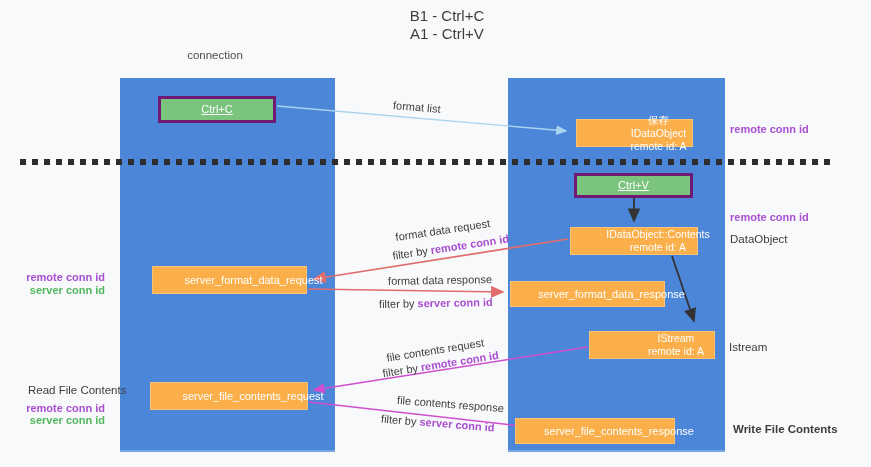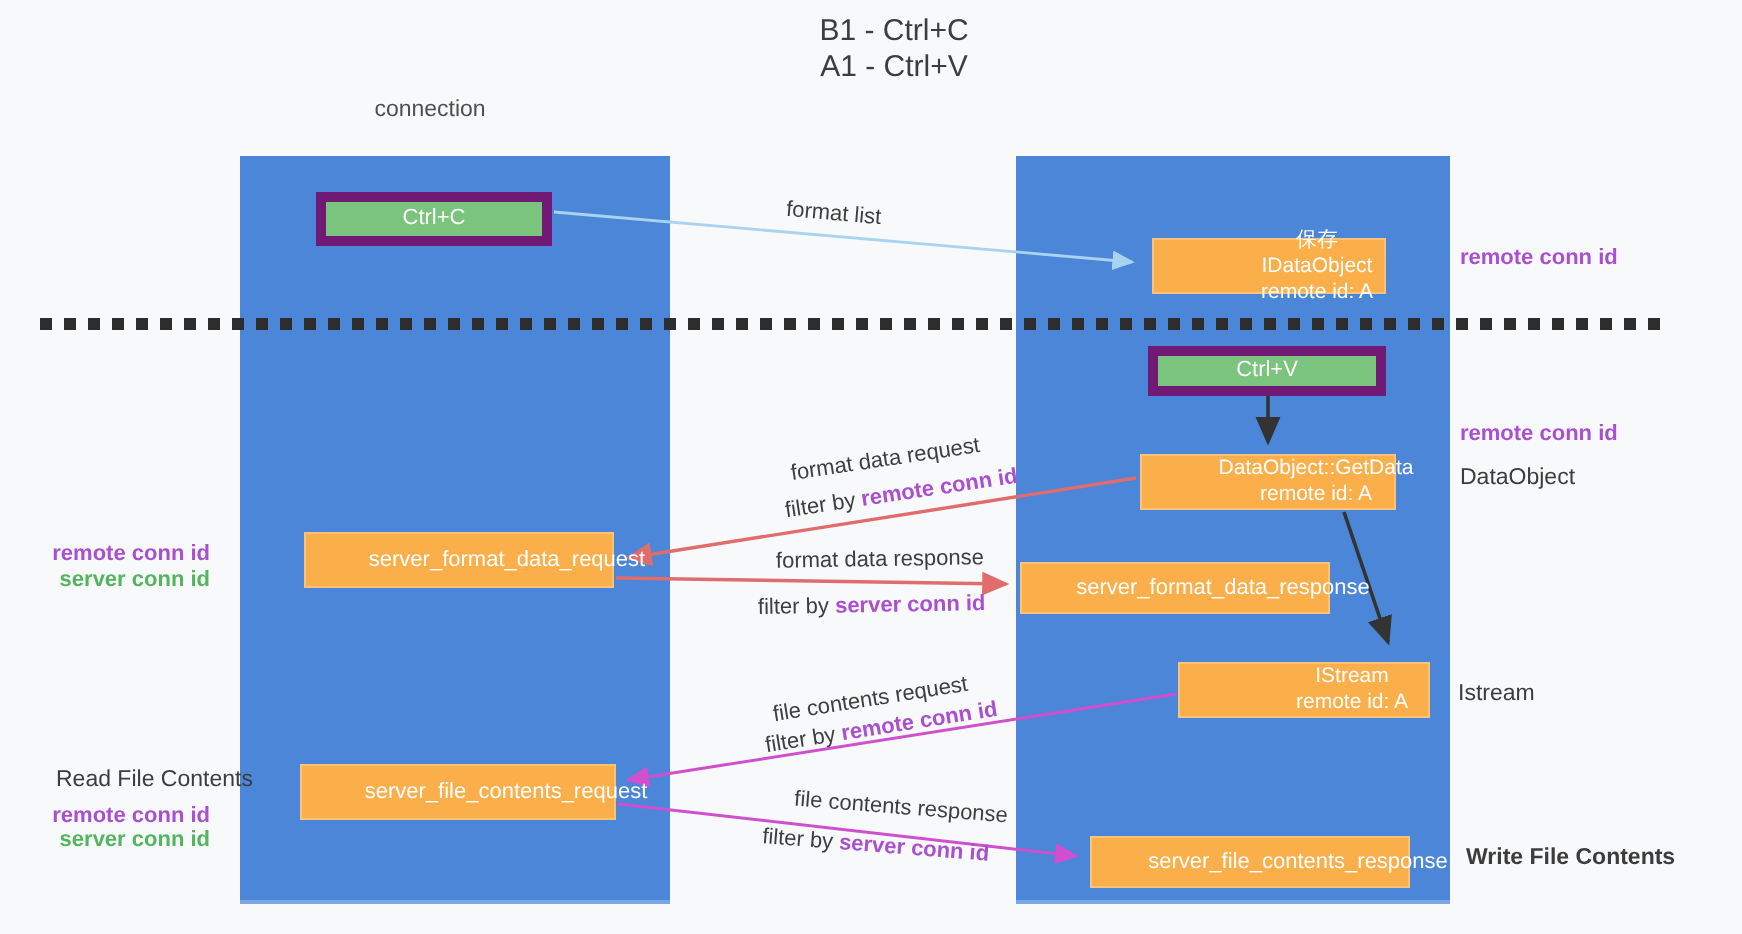--- a/index.html
+++ b/index.html
@@ -29,32 +29,32 @@
   .column.right { left: 508px; width: 217px; }
   .sep-dashed {
     position: absolute; left: 20px; top: 159px; width: 813px; height: 6px;
     background: repeating-linear-gradient(90deg, #2d2d2d 0 6px, transparent 6px 12px);
   }
   .box {
     position: absolute; display: flex; flex-direction: column;
     align-items: center; justify-content: center;
     color: #ffffff; font-size: 11px; line-height: 13px; text-align: center;
   }
-  .box.green  { background: #7ac47e; border: 5px solid #701a75; }
+  .box.green  { background: #7ac47e; border: 3px solid #701a75; text-decoration: underline; }
   .box.orange { background: #faaf4a; border: 1px solid #fbc377; padding-left: 48px; }
   .box.two-line { font-size: 10.5px; }
   .b-ctrl-c    { left: 158px; top:  96px; width: 118px; height: 27px; }
   .b-save      { left: 576px; top: 119px; width: 117px; height: 28px; }
   .b-ctrl-v    { left: 574px; top: 173px; width: 119px; height: 25px; }
   .b-getdata   { left: 570px; top: 227px; width: 128px; height: 28px; }
   .b-fmt-req   { left: 152px; top: 266px; width: 155px; height: 28px; }
   .b-fmt-resp  { left: 510px; top: 281px; width: 155px; height: 26px; }
   .b-istream   { left: 589px; top: 331px; width: 126px; height: 28px; }
   .b-file-req  { left: 150px; top: 382px; width: 158px; height: 28px; }
-  .b-file-resp { left: 545px; top: 418px; width: 160px; height: 26px; }
+  .b-file-resp { left: 515px; top: 418px; width: 160px; height: 26px; }
   .arrows { position: absolute; left: 0; top: 0; pointer-events: none; }
   .lbl {
     position: absolute; font-size: 11px; color: #3e3e3e; white-space: nowrap;
   }
   .lbl .accent-purple { color: #a94fd0; font-weight: bold; }
   .side-lbl {
     position: absolute; font-size: 11.5px; color: #3c3c3c; white-space: nowrap;
   }
   .side-lbl.purple { color: #a94fd0; font-weight: bold; font-size: 11px; }
   .side-lbl.green  { color: #53b65f; font-weight: bold; font-size: 11px; }
@@ -130,21 +130,21 @@
     <div>Ctrl+C</div>
   </div>
   <div class="box orange two-line b-save">
     <div>保存IDataObject</div>
     <div>remote id: A</div>
   </div>
   <div class="box green b-ctrl-v">
     <div>Ctrl+V</div>
   </div>
   <div class="box orange two-line b-getdata">
-    <div>DataObject::GetData</div>
+    <div>IDataObject::Contents</div>
     <div>remote id: A</div>
   </div>
   <div class="box orange b-fmt-req">
     <div>server_format_data_request</div>
   </div>
   <div class="box orange b-fmt-resp">
     <div>server_format_data_response</div>
   </div>
   <div class="box orange two-line b-istream">
     <div>IStream</div>

